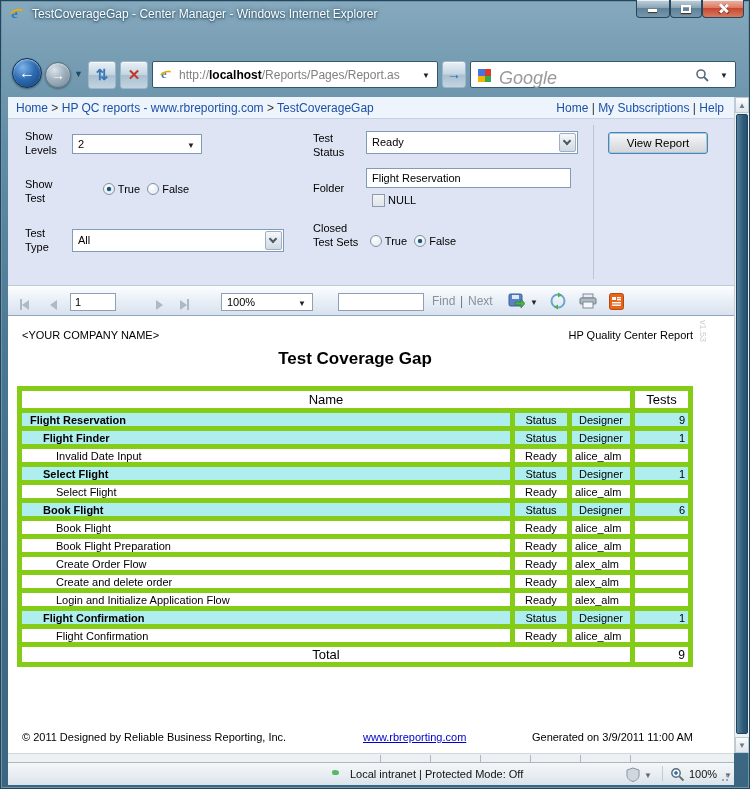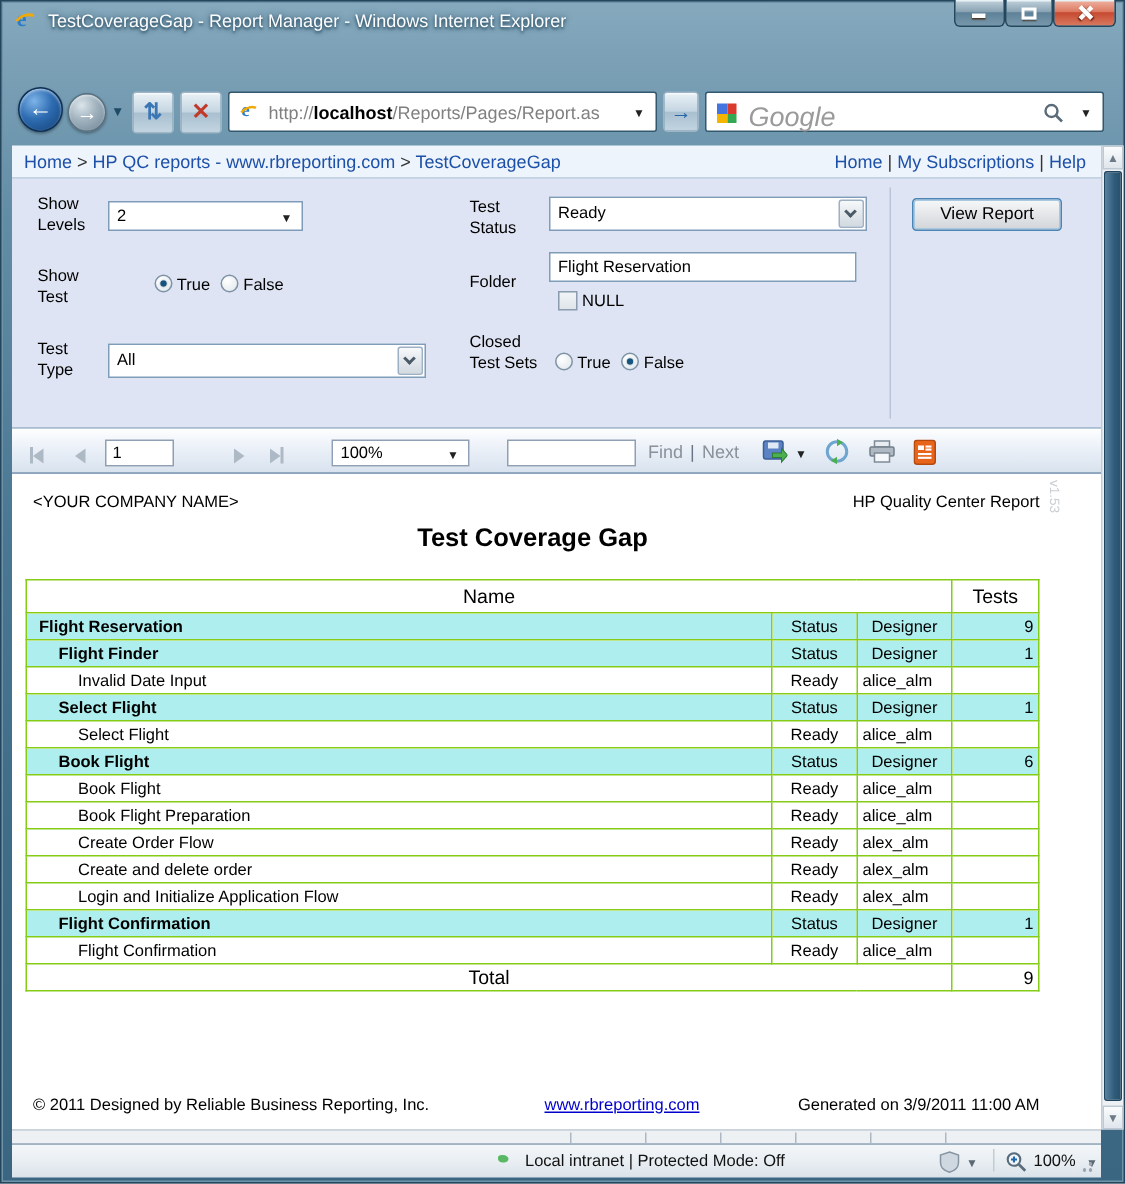--- a/index.html
+++ b/index.html
@@ -70,21 +70,21 @@
   .tool-field { background:#fff; border:1px solid #8fa0b4; font-size:11px; }
   .gray-link { color:#8a919b; font-size:12px; }
   .of-label { font-size:11px; color:#222;margin-top:30px; }
 
   
   .page { background:#fff; }
   .rpt-small { font-size:11px; color:#000; }
   .rpt-title { font-size:17px; font-weight:bold; color:#000; text-align:center; }
   .version-tag { writing-mode:vertical-rl; font-size:9px; color:#c9ced3; }
   table.rpt { border-collapse:collapse; table-layout:fixed; width:676px; font-size:11px; }
-  table.rpt td { border:1px solid #84cc16; height:18px; padding:0 3px; overflow:hidden; white-space:nowrap; }
+  table.rpt td { border:5px solid #84cc16; height:18px; padding:0 3px; overflow:hidden; white-space:nowrap; }
   table.rpt thead td { height:22px; font-size:13px; text-align:center; }
   .row-group td { background:#aeeeee; }
   .row-group .c-name { font-weight:bold; }
   .c-status { text-align:center; }
   .row-group .c-designer { text-align:center; }
   .c-tests { text-align:right; }
   .total-label { font-size:13px; text-align:center; }
   .total-val { font-size:12px; text-align:right; }
   .f-link { color:#0000cc; text-decoration:underline; font-size:11px; }
 
@@ -106,21 +106,21 @@
   .ie b { position:absolute; left:2px; top:-1px; font-size:15px; font-weight:bold; color:#2d7cc8; font-family:"Liberation Serif",serif; }
   .ie::after { content:""; position:absolute; left:0; top:3px; width:14px; height:10px; border:2px solid transparent; border-top-color:#f0a90c; border-radius:50%; transform:rotate(-18deg); }
 </style>
 </head>
 <body>
 
 <div id="win">
 
   <div class="abs" style="left:0;top:0;width:750px;height:28px;">
     <span class="ie abs" style="left:9px;top:6px;"><b>e</b></span>
-    <span class="title-text abs" style="left:32px;top:7px;">TestCoverageGap - Report Manager - Windows Internet Explorer</span>
+    <span class="title-text abs" style="left:32px;top:7px;">TestCoverageGap - Center Manager - Windows Internet Explorer</span>
     <div class="winbtn abs" style="left:636px;top:0;width:34px;">
         <span class="glyph-min"></span>
       </div>
     <div class="winbtn abs" style="left:670px;top:0;width:32px;">
         <span class="glyph-max"></span>
       </div>
     <div class="winbtn close abs" style="left:702px;top:0;width:42px;">
         <span class="glyph-x"></span>
       </div>
   </div>

